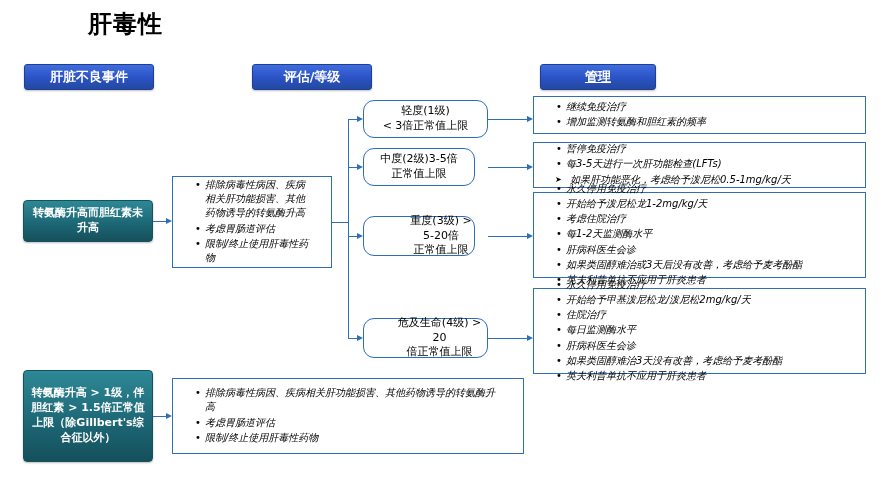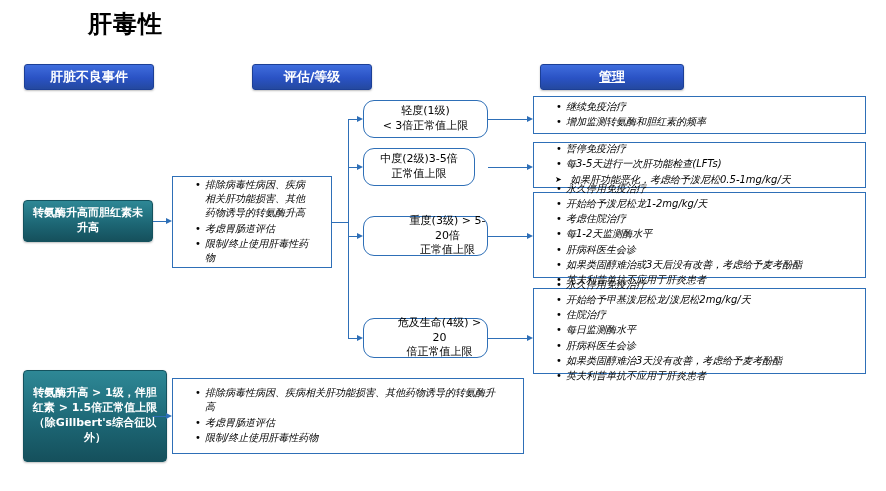--- a/index.html
+++ b/index.html
@@ -90,28 +90,28 @@
 <body>
 
 <div class="abs" id="title">肝毒性</div>
 
 <div class="abs hdr" style="left:24px;top:64px;width:130px;height:26px;">
   <span>肝脏不良事件</span>
 </div>
 <div class="abs hdr" style="left:252px;top:64px;width:120px;height:26px;">
   <span>评估/等级</span>
 </div>
-<div class="abs hdr" style="left:540px;top:64px;width:144px;height:26px;text-decoration:underline;">
+<div class="abs hdr" style="left:540px;top:64px;width:116px;height:26px;text-decoration:underline;">
   <span>管理</span>
 </div>
 
 <div class="abs teal" style="left:23px;top:200px;width:130px;height:42px;">
   <span>转氨酶升高而胆红素未升高</span>
 </div>
-<div class="abs teal" style="left:23px;top:370px;width:144px;height:92px;">
+<div class="abs teal" style="left:23px;top:370px;width:130px;height:92px;">
   <span>转氨酶升高 &gt; 1级，伴胆红素 &gt; 1.5倍正常值上限（除Gillbert's综合征以外）</span>
 </div>
 
 <div class="abs wbox" style="left:172px;top:176px;width:160px;height:92px;">
   <ul class="bul">
     <li>排除病毒性病因、疾病相关肝功能损害、其他药物诱导的转氨酶升高</li>
     <li>考虑胃肠道评估</li>
     <li>限制/终止使用肝毒性药物</li>
   </ul>
 </div>
@@ -129,21 +129,21 @@
     <div>轻度(1级)</div>
     <div>&lt; 3倍正常值上限</div>
   </div>
 </div>
 <div class="abs wbox center" style="left:363px;top:148px;width:112px;height:38px;">
   <div class="ctext">
     <div>中度(2级)3-5倍</div>
     <div>正常值上限</div>
   </div>
 </div>
-<div class="abs wbox center" style="left:363px;top:216px;width:125px;height:40px;padding-left:44px;">
+<div class="abs wbox center" style="left:363px;top:216px;width:112px;height:40px;padding-left:44px;">
   <div class="ctext">
     <div>重度(3级) &gt; 5-20倍</div>
     <div>正常值上限</div>
   </div>
 </div>
 <div class="abs wbox center" style="left:363px;top:318px;width:125px;height:40px;padding-left:28px;">
   <div class="ctext">
     <div>危及生命(4级) &gt; 20</div>
     <div>倍正常值上限</div>
   </div>

